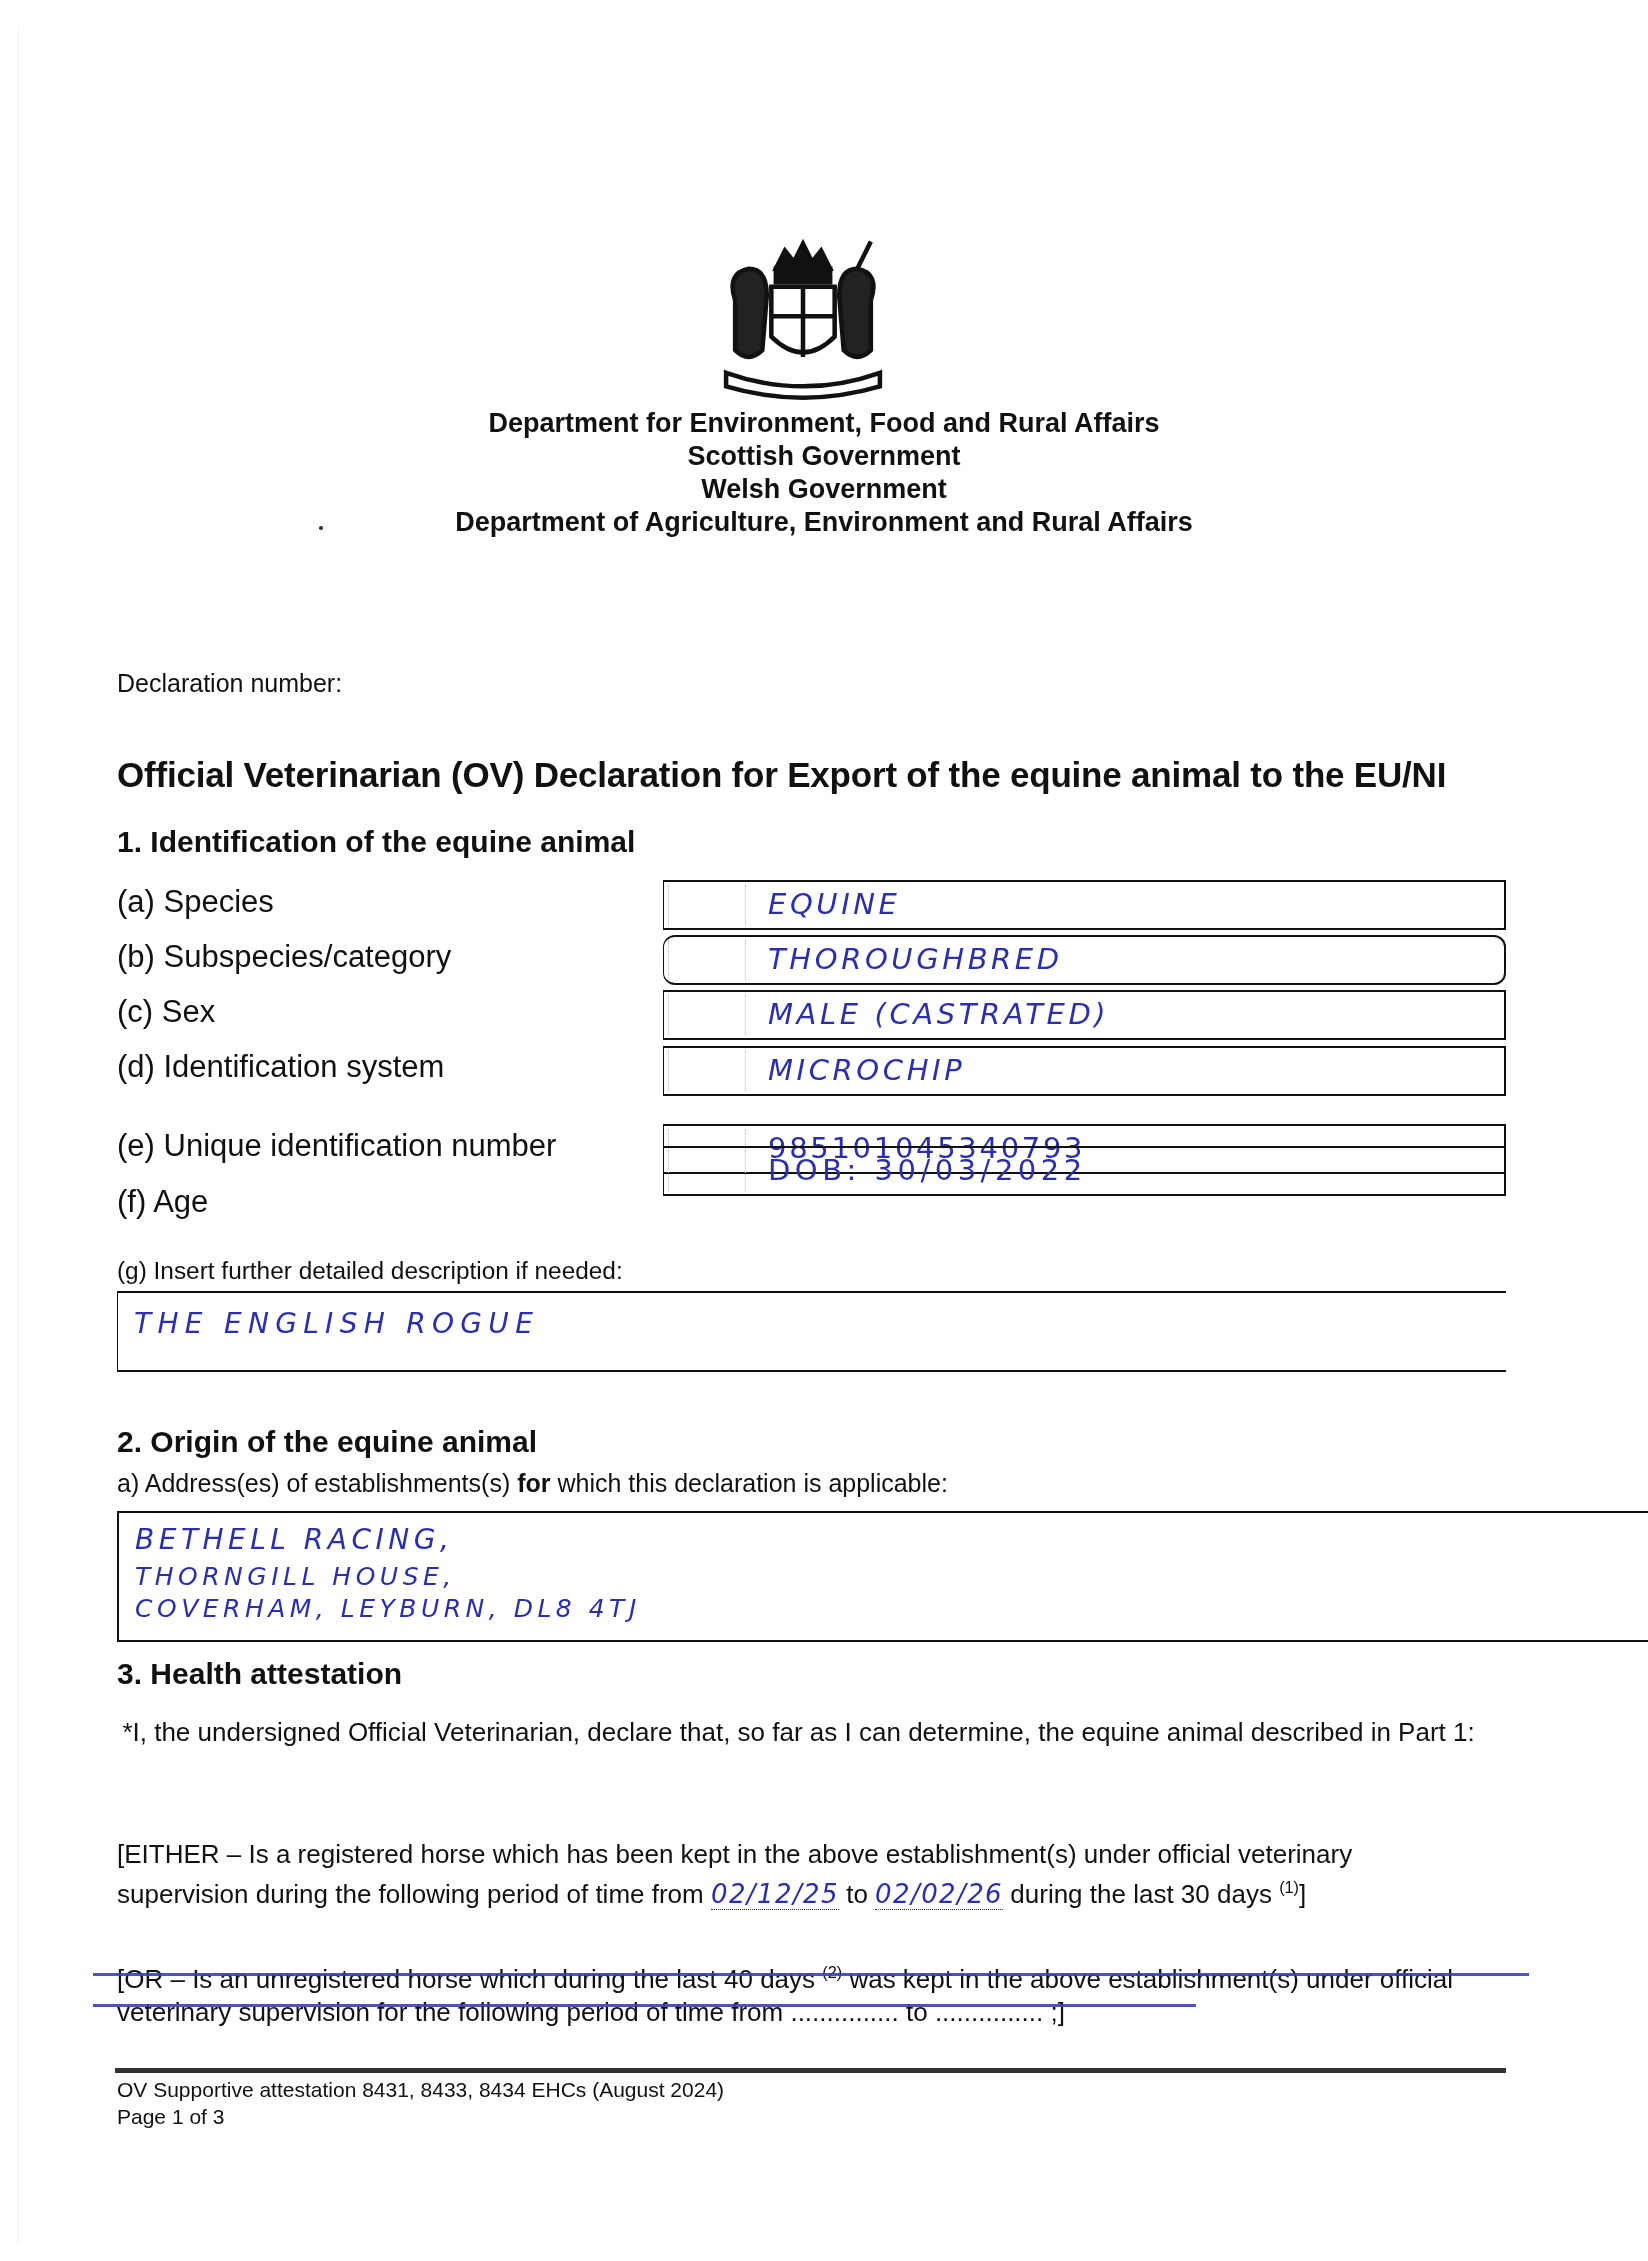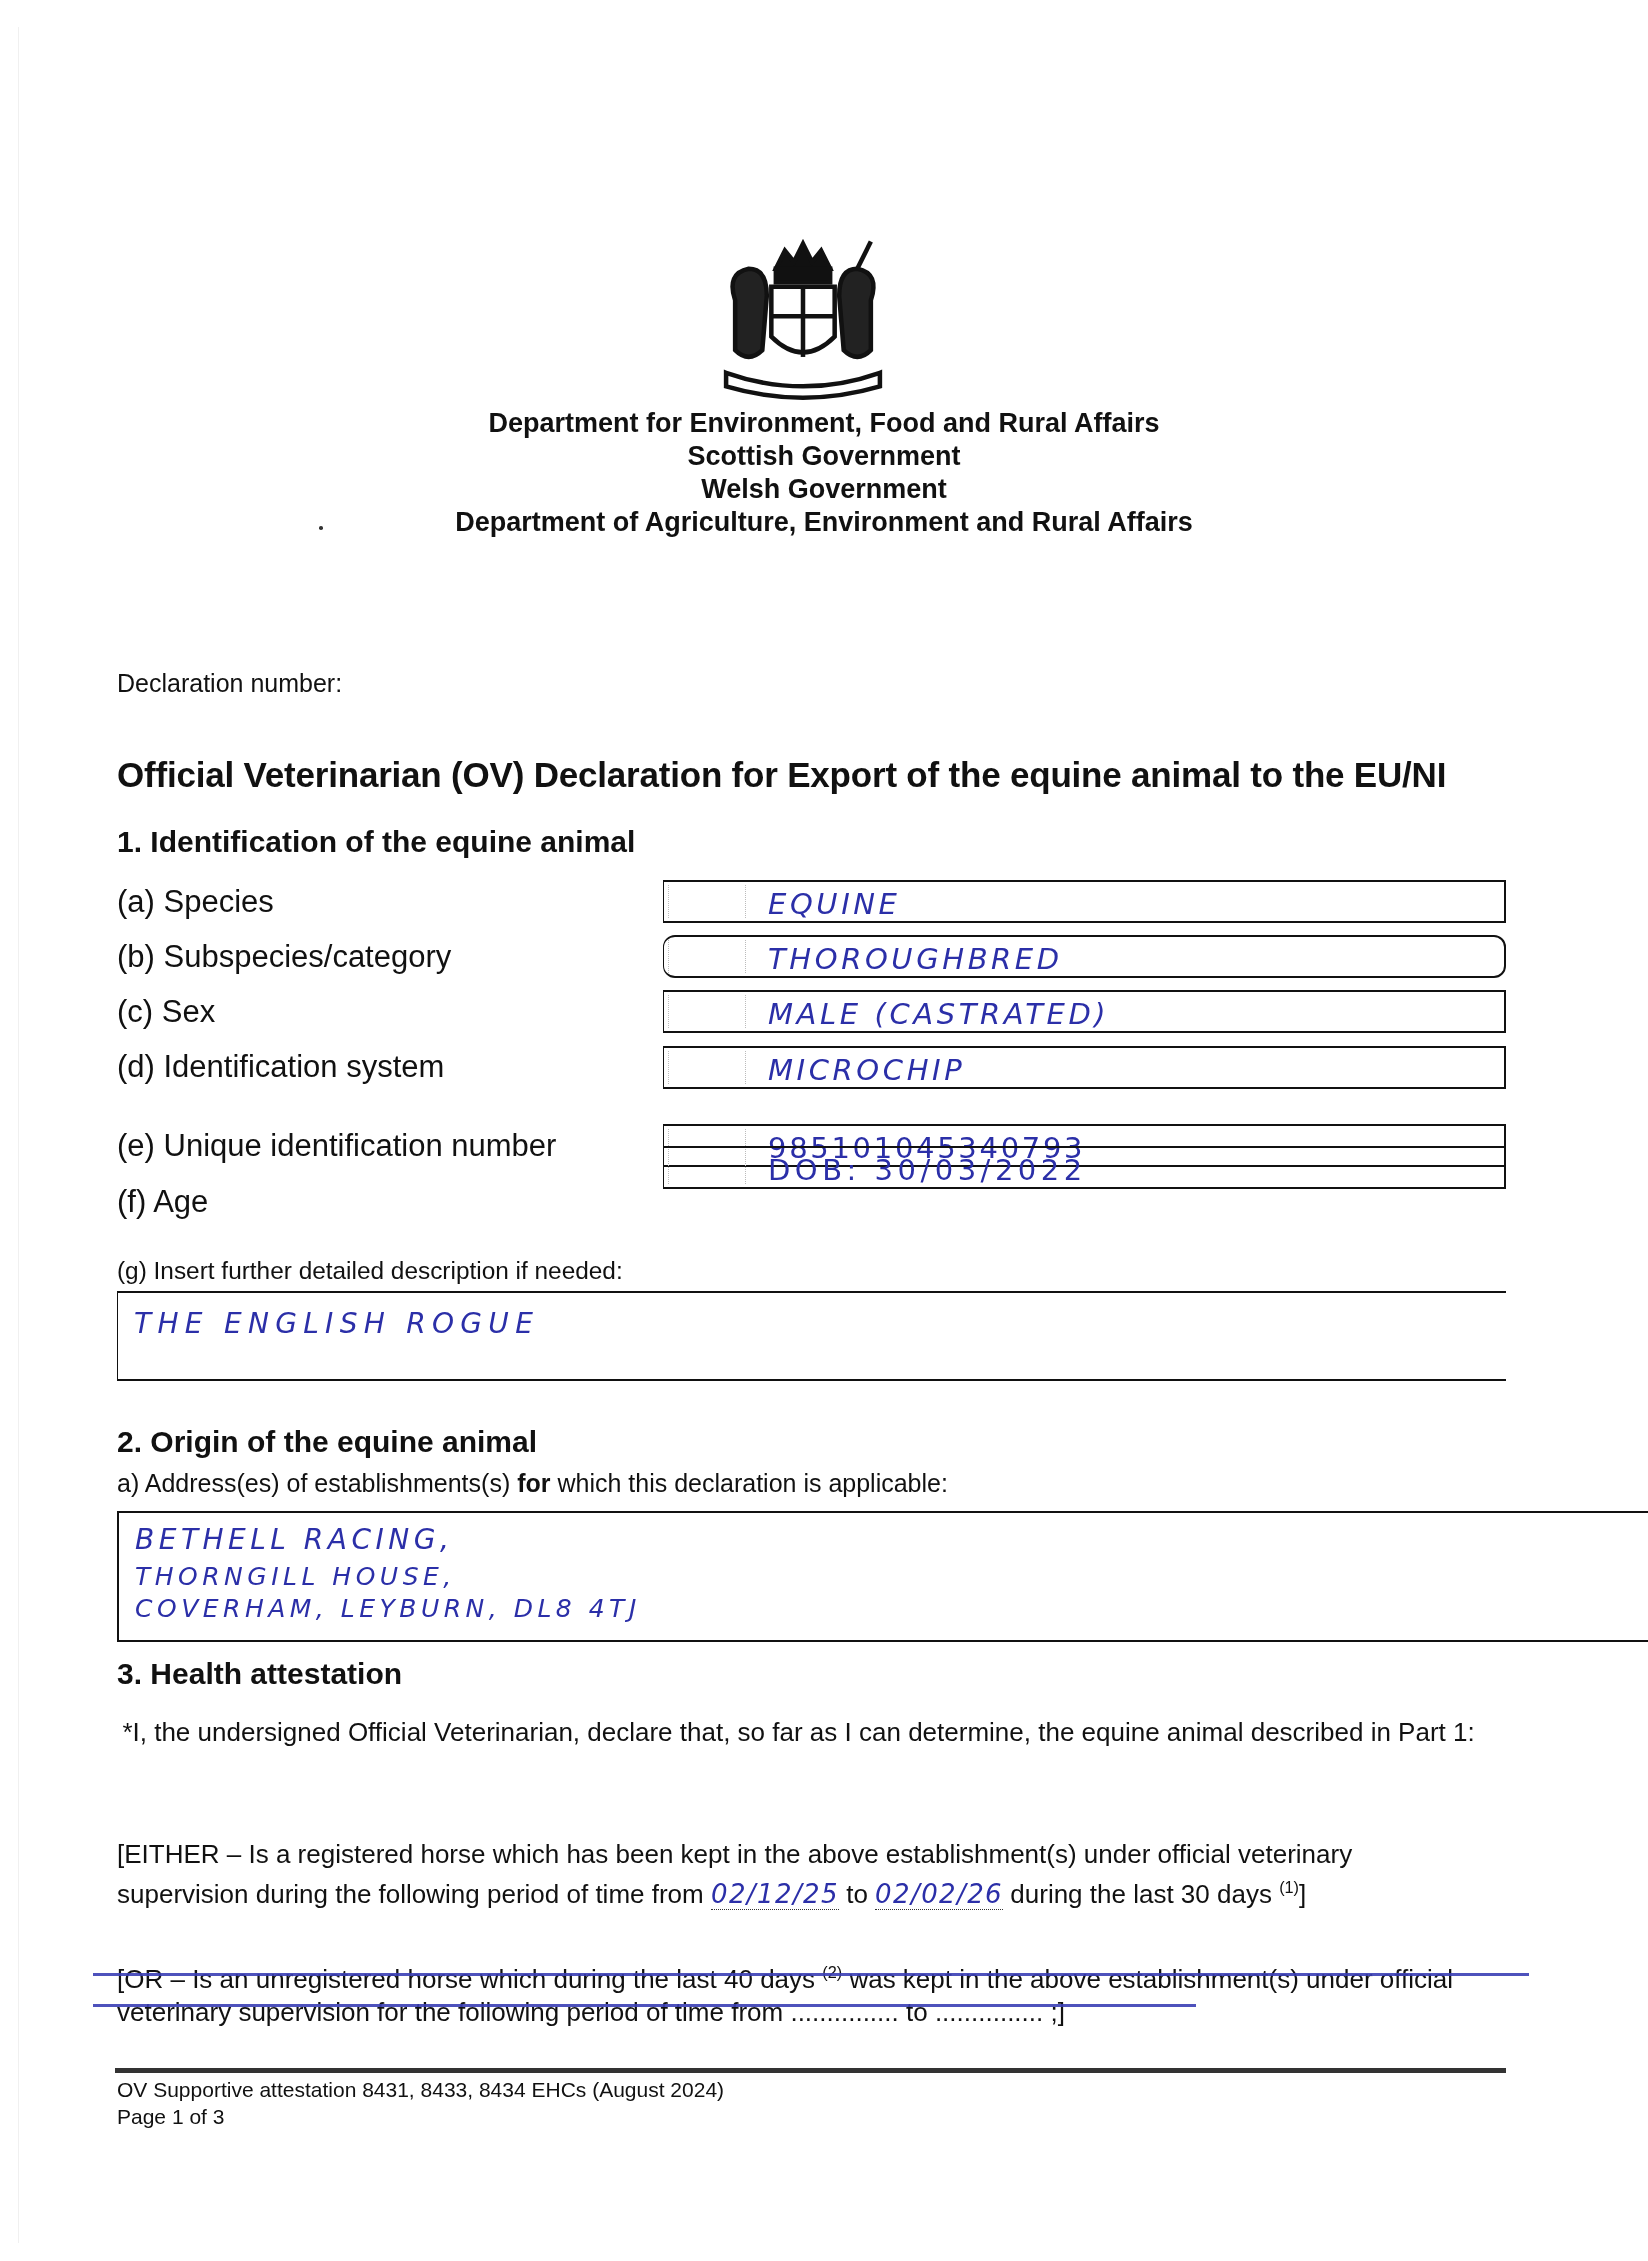--- a/index.html
+++ b/index.html
@@ -22,21 +22,21 @@
       font-weight: bold; font-size: 27px; line-height: 33px;
     }
     .dot-mark { position: absolute; left: 319px; top: 526px; width: 3.6px; height: 3.6px; background: #333; border-radius: 50%; }
     .decl-num { position: absolute; left: 117px; top: 669px; font-size: 25px; }
     .main-title {
       position: absolute; left: 117px; top: 755px; font-size: 35px; font-weight: bold; letter-spacing: -0.2px;
     }
     .sec-title { position: absolute; left: 117px; font-size: 30px; font-weight: bold; }
     .field-label { position: absolute; left: 117px; font-size: 31px; }
     .field-box {
-      position: absolute; left: 663px; width: 843px; height: 43px;
+      position: absolute; left: 663px; width: 843px; height: 50px;
       border: 2.3px solid #111;
       border-left-width: 1.8px;
       padding-left: 36px;
     }
     .field-box::before {
       content: ""; position: absolute; left: 3.6px; top: 2.7px; bottom: 2.7px; border-left: 0.9px dotted #bbb;
     }
     .field-box::after {
       content: ""; position: absolute; left: 81px; top: 2.7px; bottom: 2.7px; border-left: 0.9px dotted #bbb;
     }
@@ -44,21 +44,21 @@
       font-family: "DejaVu Sans", sans-serif;
       color: #2b2fa8;
       font-style: italic;
       letter-spacing: 3.6px;
       text-transform: uppercase;
       font-weight: normal;
     }
     .field-value { position: absolute; left: 104px; top: 3.6px; font-size: 29px; line-height: 36px; }
     .g-label { position: absolute; left: 117px; top: 1257px; font-size: 24.4px; }
     .desc-box {
-      position: absolute; left: 117px; top: 1291px; width: 1389px; height: 90px;
+      position: absolute; left: 117px; top: 1291px; width: 1389px; height: 81px;
       border-top: 2.7px solid #111; border-bottom: 2.7px solid #111; border-left: 1.8px solid #111;
     }
     .desc-value { position: absolute; left: 16px; top: 13.6px; font-size: 28px; letter-spacing: 6.3px; }
     .origin-a { position: absolute; left: 117px; top: 1469px; font-size: 25px; }
     .addr-box {
       position: absolute; left: 117px; top: 1511px; width: 1586px; height: 131px;
       border: 2.3px solid #111;
     }
     .addr-line { position: absolute; left: 16px; font-size: 25px; letter-spacing: 4.5px; }
     .para { position: absolute; left: 117px; width: 1384px; font-size: 26px; line-height: 33px; }

